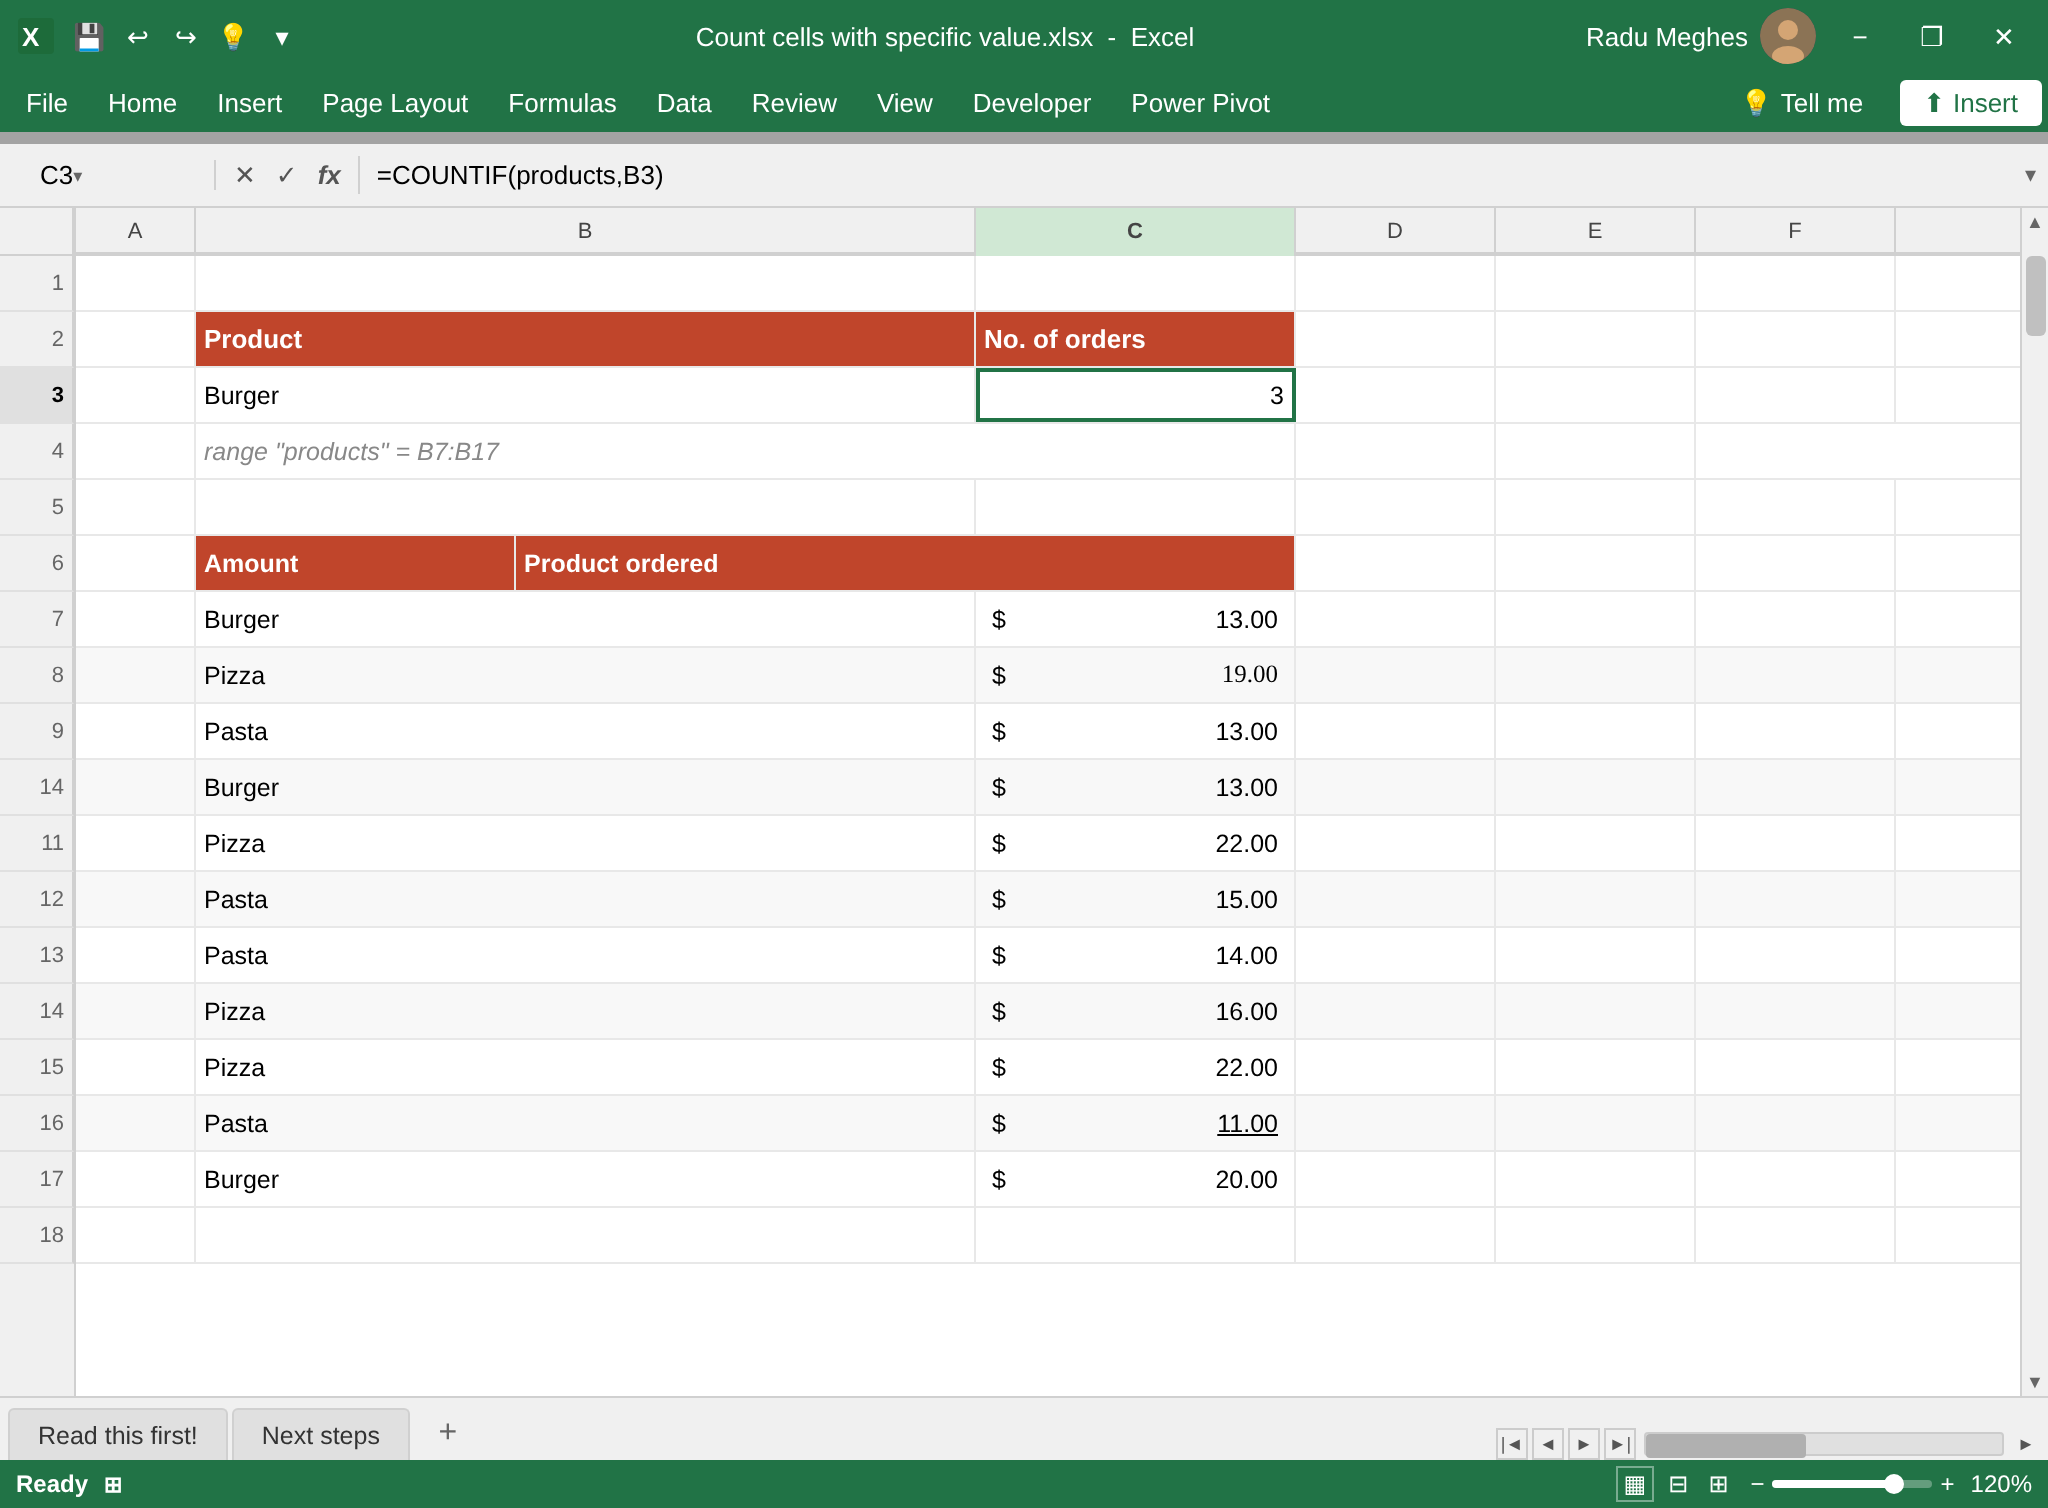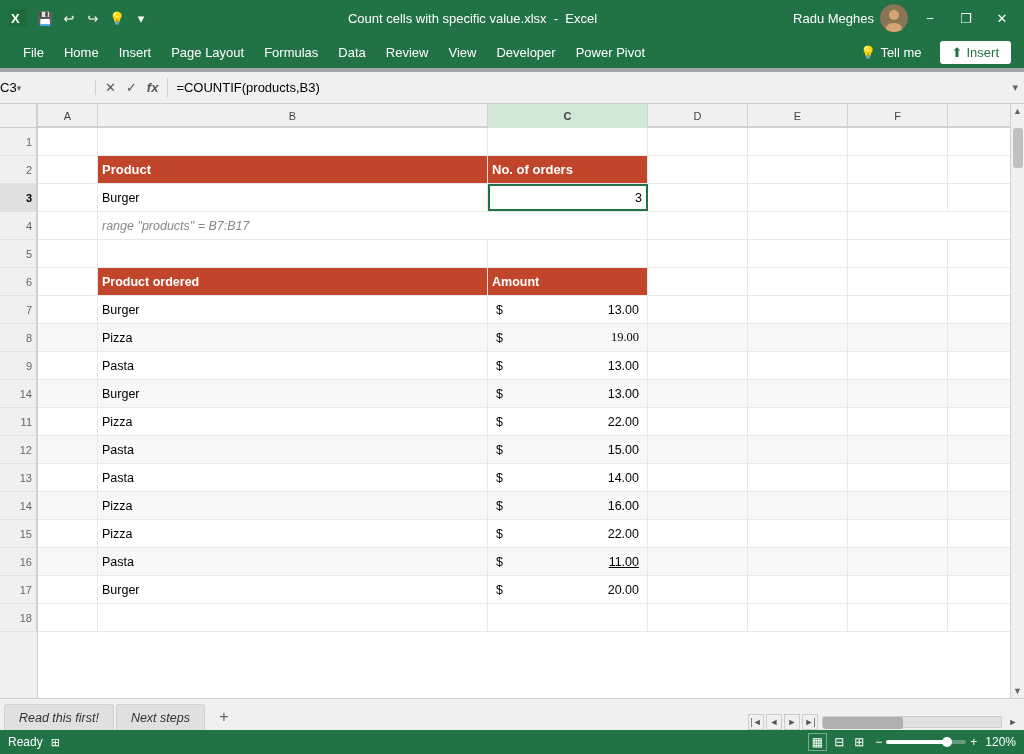--- a/index.html
+++ b/index.html
@@ -26,22 +26,22 @@
     
     .qa-icons { display: flex; align-items: center; gap: 2px; }
     .qa-icon { width: 22px; height: 22px; display: flex; align-items: center; justify-content: center; color: white; font-size: 13px; cursor: pointer; border-radius: 2px; }
 
     
     .menubar {
       height: 36px;
       background: #217346;
       display: flex;
       align-items: center;
-      padding: 0 13px;
-      border-bottom: 4px solid #a3a3a3;
+      padding: 0 3px;
+      border-bottom: 6px solid #a3a3a3;
     }
     .menu-item {
       padding: 4px 10px;
       color: white;
       cursor: pointer;
       border-radius: 3px;
       font-size: 13px;
     }
     .tell-me { margin-left: auto; display: flex; align-items: center; gap: 4px; color: white; font-size: 13px; padding: 4px 10px; cursor: pointer; }
     .share-btn {
@@ -58,23 +58,23 @@
 
     
     .formulabar {
       height: 32px;
       background: #f0f0f0;
       border-bottom: 1px solid #d0d0d0;
       display: flex;
       align-items: center;
     }
     .cell-ref {
-      width: 96px;
+      width: 108px;
       border-right: 1px solid #d0d0d0;
-      padding: 0 0;
+      padding: 0 20px;
       font-size: 13px;
       display: flex;
       align-items: center;
     }
     .formula-icons {
       display: flex;
       align-items: center;
       padding: 0 6px;
       gap: 4px;
       border-right: 1px solid #d0d0d0;
@@ -197,21 +197,21 @@
       height: 24px;
       background: #217346;
       display: flex;
       align-items: center;
       justify-content: space-between;
       padding: 0 8px;
       color: white;
       font-size: 12px;
       flex-shrink: 0;
     }
-    .status-left { display: flex; align-items: flex-end; gap: 8px; }
+    .status-left { display: flex; align-items: flex-end; gap: 8px; font-weight: bold; }
     .status-right { display: flex; align-items: center; gap: 8px; }
     .status-icons { display: flex; align-items: center; gap: 4px; }
     .zoom-controls { display: flex; align-items: center; gap: 4px; }
     .zoom-bar { width: 80px; height: 4px; background: rgba(255,255,255,0.3); border-radius: 2px; position: relative; }
     .zoom-fill { width: 60px; height: 4px; background: white; border-radius: 2px; }
     .zoom-dot { width: 10px; height: 10px; background: white; border-radius: 50%; position: absolute; top: -3px; left: 56px; }
 
     
     .tabsbar {
       height: 32px;
@@ -228,21 +228,20 @@
       display: flex;
       align-items: center;
       font-size: 12.5px;
       cursor: pointer;
       border: 1px solid #d0d0d0;
       border-bottom: none;
       background: #e0e0e0;
       margin-right: 2px;
       border-radius: 3px 3px 0 0;
       color: #333;
-      font-style: italic;
     }
     .tab.active {
       background: white;
       color: #217346;
       font-weight: 600;
       border-color: #d0d0d0;
     }
     .tab-add {
       width: 26px;
       height: 26px;
@@ -409,22 +408,22 @@
         <div class="cell w-col-a"></div>
         <div class="cell w-col-b"></div>
         <div class="cell w-col-c"></div>
         <div class="cell w-col-d"></div>
         <div class="cell w-col-e"></div>
         <div class="cell w-col-f"></div>
       </div>
 
       <div class="grid-row">
         <div class="cell w-col-a" style="background:#fff;"></div>
+        <div class="cell w-col-c" style="background:#c0452b; color:white; font-weight:bold;">Amount</div>
         <div class="cell w-col-b" style="background:#c0452b; color:white; font-weight:bold;">Product ordered</div>
-        <div class="cell w-col-c" style="background:#c0452b; color:white; font-weight:bold;">Amount</div>
         <div class="cell w-col-d" style="background:#fff;"></div>
         <div class="cell w-col-e" style="background:#fff;"></div>
         <div class="cell w-col-f" style="background:#fff;"></div>
       </div>
 
       <div class="grid-row">
         <div class="cell w-col-a"></div>
         <div class="cell w-col-b">Burger</div>
         <div class="cell w-col-c" style="display: flex; justify-content: space-between; padding: 0px 8px;">
           <span style="margin-right:4px;">$</span>

